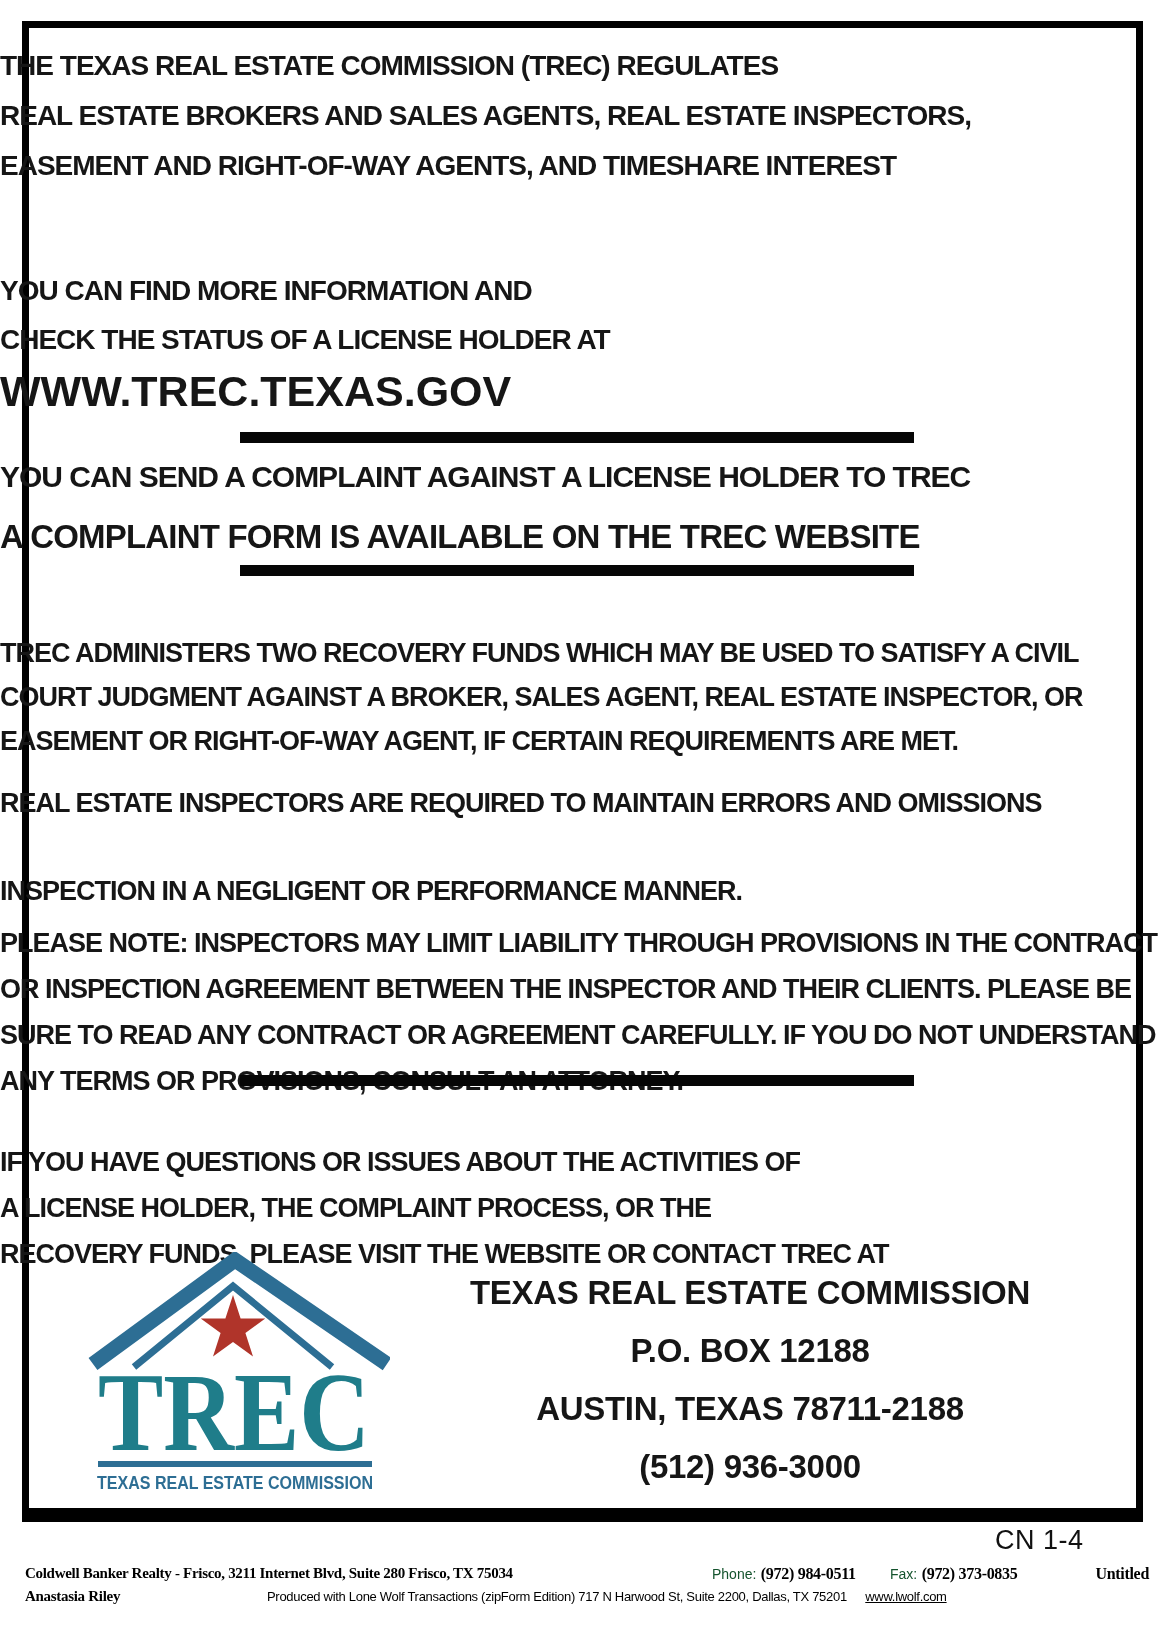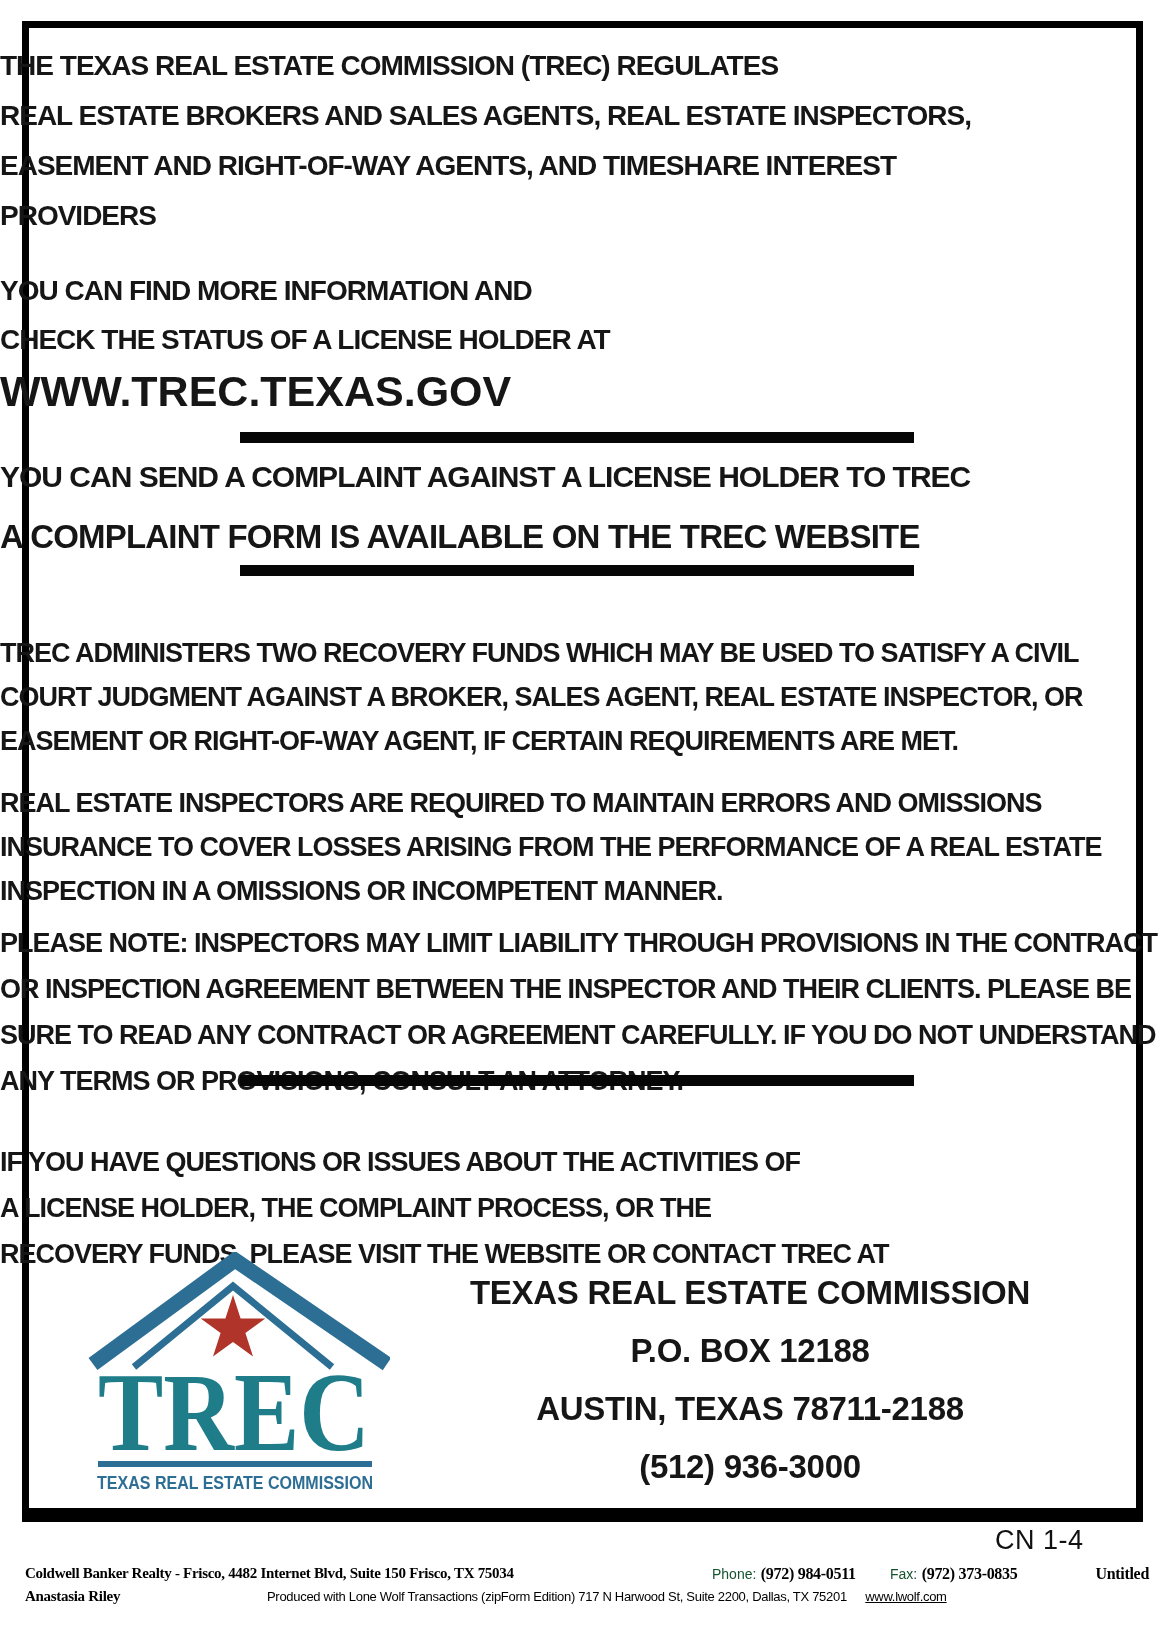--- a/index.html
+++ b/index.html
@@ -47,41 +47,39 @@
 </head>
 <body>
 
 <div class="page">
 
   <div class="notice-border"></div>
 
   <div class="line fs28" style="top:52px">THE TEXAS REAL ESTATE COMMISSION (TREC) REGULATES</div>
   <div class="line fs28" style="top:102px">REAL ESTATE BROKERS AND SALES AGENTS, REAL ESTATE INSPECTORS,</div>
   <div class="line fs28" style="top:152px">EASEMENT AND RIGHT-OF-WAY AGENTS, AND TIMESHARE INTEREST</div>
-  <div class="line fs28" style="top:202px">PROVIDERS</div>
 
   <div class="line fs28" style="top:277px">YOU CAN FIND MORE INFORMATION AND</div>
   <div class="line fs28" style="top:326px">CHECK THE STATUS OF A LICENSE HOLDER AT</div>
 
   <div class="line fs41" style="top:370px">WWW.TREC.TEXAS.GOV</div>
 
   <div class="divider" style="top:432px"></div>
 
   <div class="line fs30" style="top:462px">YOU CAN SEND A COMPLAINT AGAINST A LICENSE HOLDER TO TREC</div>
   <div class="line fs25" style="top:520px">A COMPLAINT FORM IS AVAILABLE ON THE TREC WEBSITE</div>
 
   <div class="divider" style="top:565px"></div>
 
   <div class="line fs27" style="top:600px">TREC ADMINISTERS TWO RECOVERY FUNDS WHICH MAY BE USED TO SATISFY A CIVIL</div>
   <div class="line fs27" style="top:644px">COURT JUDGMENT AGAINST A BROKER, SALES AGENT, REAL ESTATE INSPECTOR, OR</div>
   <div class="line fs27" style="top:688px">EASEMENT OR RIGHT-OF-WAY AGENT, IF CERTAIN REQUIREMENTS ARE MET.</div>
 
   <div class="line fs27" style="top:750px">REAL ESTATE INSPECTORS ARE REQUIRED TO MAINTAIN ERRORS AND OMISSIONS</div>
-  <div class="line fs27" style="top:794px">INSURANCE TO COVER LOSSES ARISING FROM THE PERFORMANCE OF A REAL ESTATE</div>
-  <div class="line fs27" style="top:838px">INSPECTION IN A OMISSIONS OR INCOMPETENT MANNER.</div>
+  <div class="line fs27" style="top:838px">INSPECTION IN A NEGLIGENT OR PERFORMANCE MANNER.</div>
 
   <div class="line fs27" style="top:890px">PLEASE NOTE: INSPECTORS MAY LIMIT LIABILITY THROUGH PROVISIONS IN THE CONTRACT</div>
   <div class="line fs27" style="top:936px">OR INSPECTION AGREEMENT BETWEEN THE INSPECTOR AND THEIR CLIENTS. PLEASE BE</div>
   <div class="line fs27" style="top:982px">SURE TO READ ANY CONTRACT OR AGREEMENT CAREFULLY. IF YOU DO NOT UNDERSTAND</div>
   <div class="line fs27" style="top:1028px">ANY TERMS OR PROVISIONS, CONSULT AN ATTORNEY.</div>
 
   <div class="divider" style="top:1075px"></div>
 
   <div class="line fs27" style="top:1109px">IF YOU HAVE QUESTIONS OR ISSUES ABOUT THE ACTIVITIES OF</div>
   <div class="line fs27" style="top:1155px">A LICENSE HOLDER, THE COMPLAINT PROCESS, OR THE</div>
@@ -96,21 +94,21 @@
     <text x="147" y="237" font-size="19" font-weight="bold" text-anchor="middle" font-family="Liberation Sans, DejaVu Sans, sans-serif" fill="#2d6e94" textLength="276" lengthAdjust="spacingAndGlyphs">TEXAS REAL ESTATE COMMISSION</text>
   </svg>
 
   <div class="cline" style="top:1276px">TEXAS REAL ESTATE COMMISSION</div>
   <div class="cline" style="top:1334px">P.O. BOX 12188</div>
   <div class="cline" style="top:1392px">AUSTIN, TEXAS 78711-2188</div>
   <div class="cline" style="top:1450px">(512) 936-3000</div>
 
   <div class="form-code">CN 1-4</div>
 
-  <div class="abs office f-serif">Coldwell Banker Realty - Frisco, 4482 Internet Blvd, Suite 150 Frisco, TX 75034</div>
+  <div class="abs office f-serif">Coldwell Banker Realty - Frisco, 3211 Internet Blvd, Suite 280 Frisco, TX 75034</div>
   <div class="abs phone-g">
     <span class="f-label">Phone:</span>
     <span class="f-serif" style="font-size:16px">(972) 984-0511</span>
   </div>
   <div class="abs fax-g">
     <span class="f-label">Fax:</span>
     <span class="f-serif" style="font-size:16px">(972) 373-0835</span>
   </div>
   <div class="abs untitled f-serif" style="font-size:16px">Untitled</div>
   <div class="abs agent f-serif">Anastasia Riley</div>

